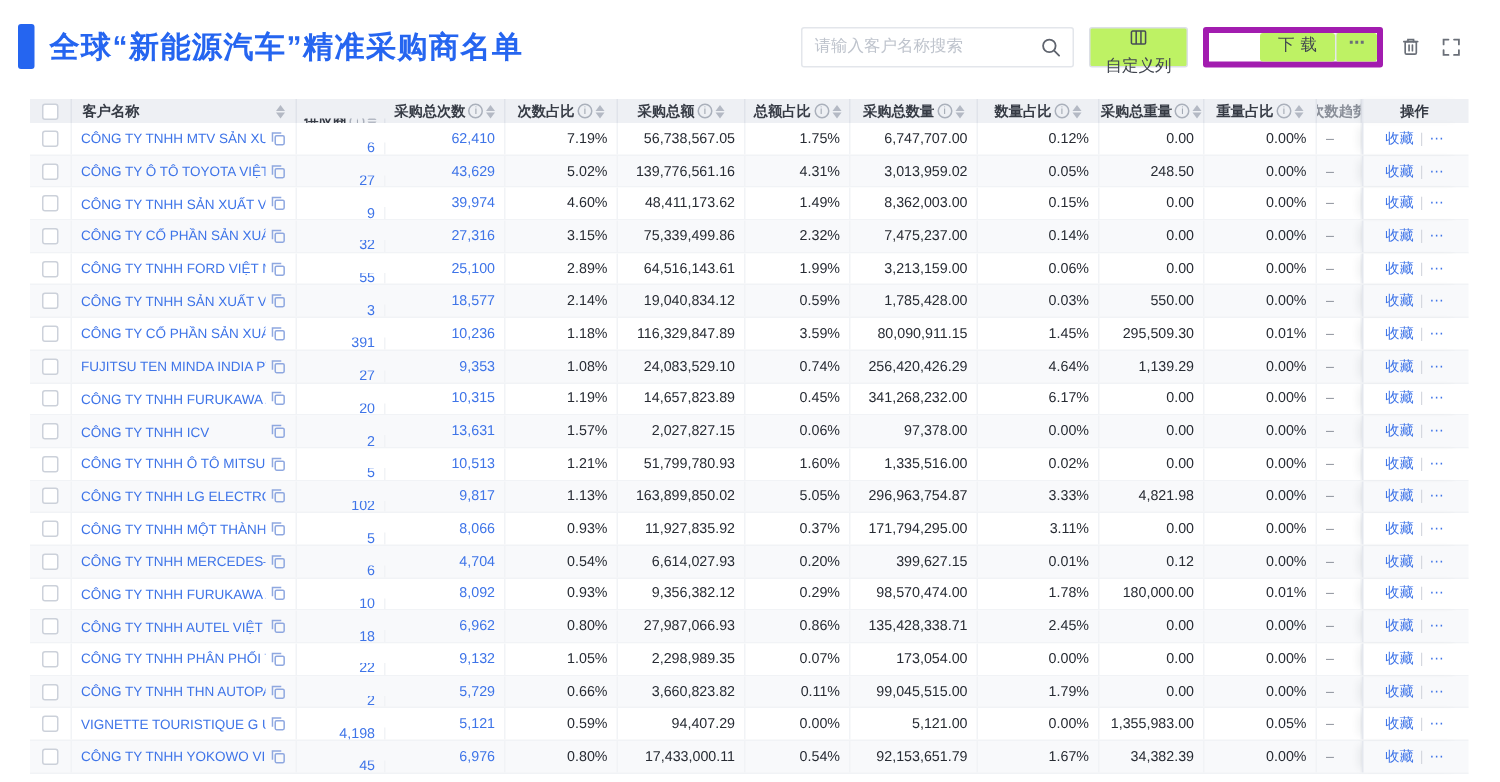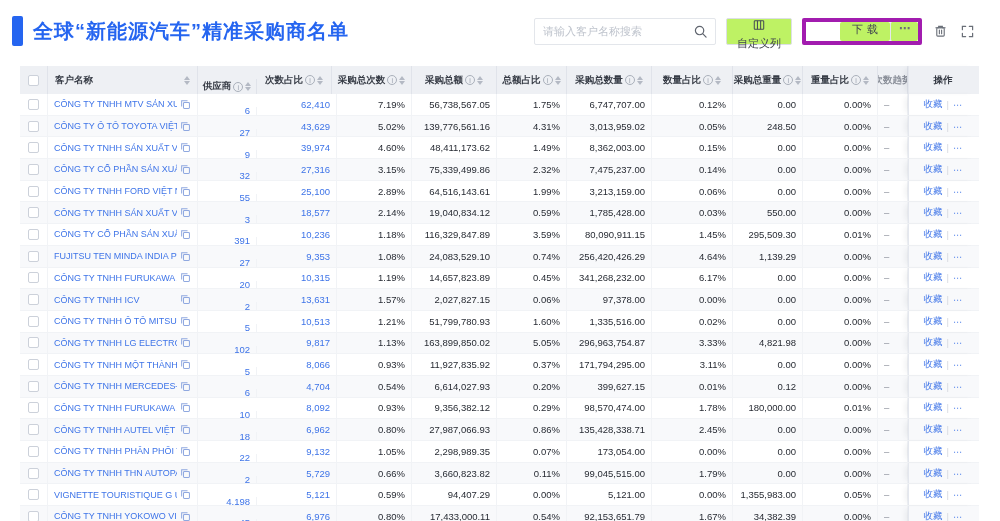--- a/index.html
+++ b/index.html
@@ -21,21 +21,21 @@
        display:inline-flex;align-items:center;gap:5px;padding:0 10px;font-family:inherit;cursor:pointer;box-sizing:border-box;flex-direction:column;}
   .btn-group{display:inline-flex;height:27px;border:4px solid #a21caf;border-radius:2px;box-sizing:border-box;padding-left:34px;}
   .btn-group .btn{border:0;height:100%;}
   .btn-group .btn + .btn{border-left:1px solid #e4e7ec;}
   .download-btn{letter-spacing:4px;padding:0 8px 0 12px;}
   .more-btn{padding:0 8px;color:#6a6f78;font-weight:bold;}
   .icon-btn{display:inline-flex;cursor:pointer;padding:2px;}
 
   
   .table{margin:4px 21px 0 20px;font-size:9.5px;color:#272b33;}
-  .thead{display:flex;height:28px;background:#eef0f4;}
+  .thead{display:flex;height:16px;background:#eef0f4;}
   .th{display:flex;align-items:center;justify-content:center;gap:2px;border-right:1px solid #e0e3ea;
       color:#363b45;font-weight:bold;padding:0 2px;box-sizing:border-box;overflow:hidden;white-space:nowrap;}
   .th:last-child{border-right:0;}
   .th.col-name{justify-content:space-between;padding:0 7px;}
   .th.col-check{padding:0;}
   .th-icons{display:inline-flex;align-items:center;gap:2px;}
   .info{width:10px;height:10px;border:1px solid #aab0bb;border-radius:50%;font-size:7px;line-height:9px;
         text-align:center;color:#9aa1ad;font-weight:normal;flex:none;box-sizing:border-box;cursor:pointer;}
   .sort{display:inline-flex;flex-direction:column;gap:1px;cursor:pointer;flex:none;}
   .sort i{display:block;width:0;height:0;border-left:3px solid transparent;border-right:3px solid transparent;}
@@ -143,32 +143,32 @@
         <div class="th col-supplier">
           <span class="th-label">供应商</span>
           <span class="th-icons">
             <span class="info">i</span>
             <span class="sort">
               <i class="up"></i>
               <i class="down"></i>
             </span>
           </span>
         </div>
+        <div class="th col-times">
+          <span class="th-label">采购总次数</span>
+          <span class="th-icons">
+            <span class="info">i</span>
+            <span class="sort">
+              <i class="up"></i>
+              <i class="down"></i>
+            </span>
+          </span>
+        </div>
         <div class="th col-times_pct">
           <span class="th-label">次数占比</span>
-          <span class="th-icons">
-            <span class="info">i</span>
-            <span class="sort">
-              <i class="up"></i>
-              <i class="down"></i>
-            </span>
-          </span>
-        </div>
-        <div class="th col-times">
-          <span class="th-label">采购总次数</span>
           <span class="th-icons">
             <span class="info">i</span>
             <span class="sort">
               <i class="up"></i>
               <i class="down"></i>
             </span>
           </span>
         </div>
         <div class="th col-amount">
           <span class="th-label">采购总额</span>

